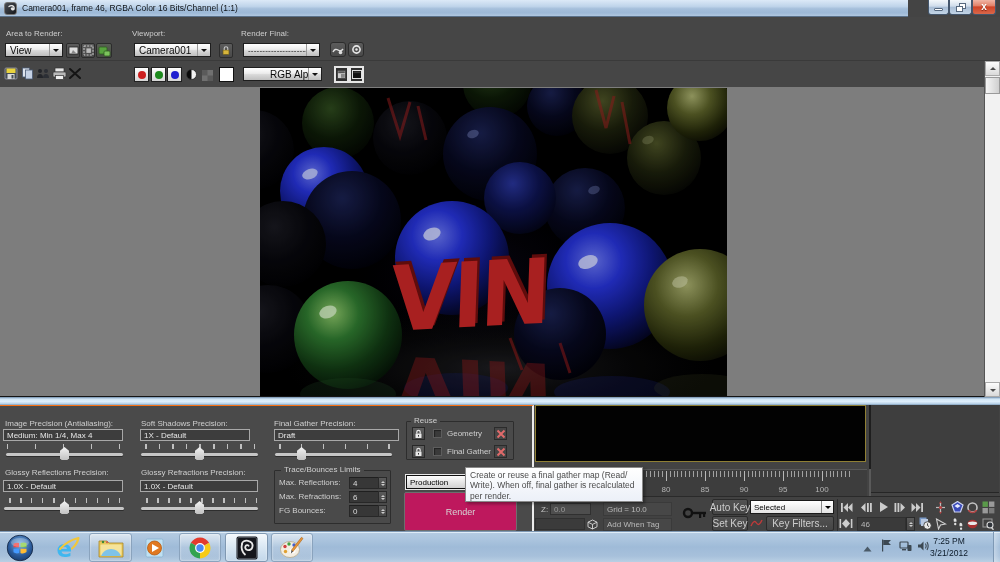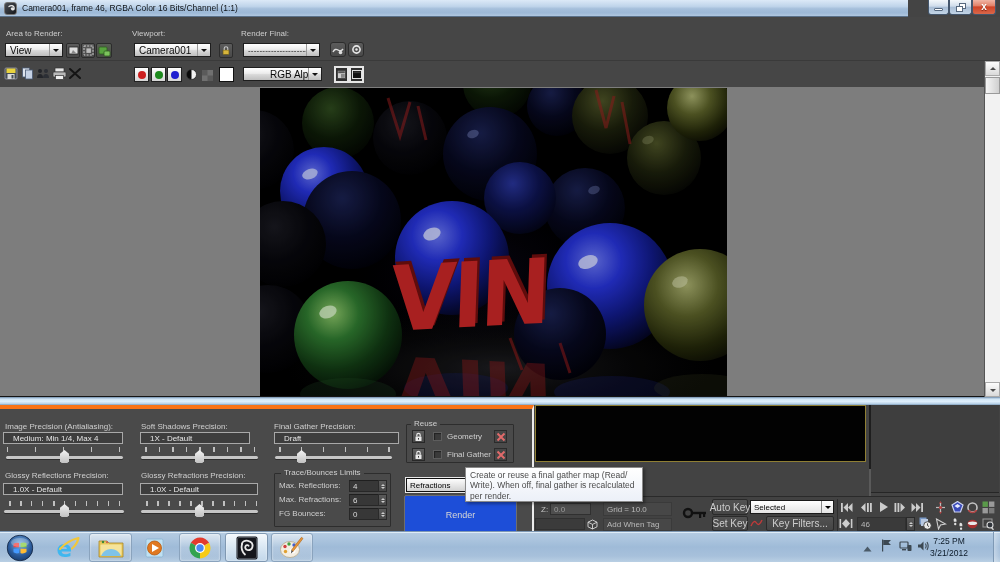--- a/index.html
+++ b/index.html
@@ -82,24 +82,24 @@
   .sbutton { position:absolute; background:linear-gradient(#525252,#454545); border:1px solid #2a2a2a; border-radius:2px;
     font-size:10px; color:#cdcdcd; display:flex; align-items:center; justify-content:center; white-space:nowrap; }
   #sel-dd { position:absolute; background:linear-gradient(#ffffff,#e4e4e4); border:1px solid #1a1a1a; display:flex; align-items:center; }
   #sel-dd .ddtext { font-size:8px; color:#000; padding-left:3px; flex:1; }
   #sel-dd .ddarrow { width:12px; align-self:stretch; display:flex; align-items:center; justify-content:center; border-left:1px solid #888; }
   #sel-dd .ddarrow:before { content:""; border:3.5px solid transparent; border-top-color:#000; margin-top:3px; }
   .navbtn { position:absolute; display:flex; align-items:center; justify-content:center; }
 
   
   #panel { left:0; top:405px; width:534px; height:126px; background:#4a4a4a;
-    border-right:2px solid #ececec; border-top:4px solid #f97316; }
+    border-right:2px solid #ececec; border-top:1px solid #f97316; }
   .plabel { position:absolute; font-size:8px; color:#cfcfcf; white-space:nowrap; }
   .pfield { position:absolute; height:12px; background:#3d3d3d; border:1px solid #a8a8a8;
-    font-size:8px; color:#e6e6e6; display:flex; align-items:center; padding-left:9px; white-space:nowrap; }
+    font-size:8px; color:#e6e6e6; display:flex; align-items:center; padding-left:3px; white-space:nowrap; }
   .ticks { position:absolute; height:5px; }
   .track { position:absolute; height:3px; background:#c6c6c6; border-radius:2px; box-shadow:0 1px 0 #2e2e2e; }
   .handle { position:absolute; width:9px; height:13px; background:linear-gradient(#f2f2f2,#c2c2c2);
     clip-path:polygon(50% 0, 100% 28%, 100% 86%, 82% 100%, 18% 100%, 0 86%, 0 28%); }
   .groupbox { position:absolute; border:1px solid #2d2d2d; border-radius:1px; }
   .grouptitle { position:absolute; font-size:8px; color:#cfcfcf; background:#4a4a4a; padding:0 3px; white-space:nowrap; }
   .spinfield { position:absolute; width:30px; height:12px; background:#373737; border:1px solid #272727; border-top-color:#1f1f1f;
     font-size:8px; color:#dcdcdc; display:flex; align-items:center; padding-left:3px; }
   .spinner { position:absolute; width:9px; height:12px; background:linear-gradient(#5a5a5a,#474747); border:1px solid #2a2a2a;
     display:flex; flex-direction:column; align-items:center; justify-content:center; gap:1px; }
@@ -108,21 +108,21 @@
   .spinner i.dn { border-top-color:#ccc; margin-bottom:-2px; }
   .lockbtn { position:absolute; width:13px; height:13px; background:linear-gradient(#5e5e5e,#484848); border:1px solid #282828;
     display:flex; align-items:center; justify-content:center; }
   .checkbox { position:absolute; width:9px; height:9px; background:#3a3a3a; border:1px solid #5d5d5d; box-shadow:inset 1px 1px 1px #222; }
   .xbtn { position:absolute; width:13px; height:13px; background:#464646; border:1px solid #2b2b2b;
     display:flex; align-items:center; justify-content:center; }
   #production { position:absolute; left:406px; top:69px; width:64px; height:14px;
     background:linear-gradient(#fdfdfd,#d2d2d2); border:1px solid #111; outline:1px solid #e8e8e8; outline-offset:0px;
     font-size:8px; color:#000; display:flex; align-items:center; padding-left:3px; }
   #renderbtn { position:absolute; left:404px; top:86px; width:113px; height:39px;
-    background:#1d4ed8; border:1px solid #6e6e6e; border-radius:2px;
+    background:#be185d; border:1px solid #6e6e6e; border-radius:2px;
     font-size:9px; color:#d6d6d6; display:flex; align-items:center; justify-content:center; }
 
   
   #tooltip { left:465px; top:467px; width:178px; height:35px; background:linear-gradient(#ffffff,#ecf0f8);
     border:1px solid #8a8a8a; box-shadow:2px 2px 3px rgba(0,0,0,.35); padding:2px 4px; z-index:30; }
   #tooltip div { font-size:8.5px; color:#4a4a4a; line-height:10.3px; white-space:nowrap; }
 
   
   #taskbar { left:0; top:531px; width:1000px; height:31px;
     background:linear-gradient(#b5cbe2 0%, #adc6df 20%, #9fbbd8 50%, #a7c0db 80%, #b9cfe4 100%);
@@ -416,20 +416,29 @@
   <div id="sb-thumb"></div>
   <div class="sbtn" id="sb-down"></div>
 </div>
 <div class="abs" id="sb-corner"></div>
 
 <div class="abs" id="bluestrip"></div>
 
 <div class="abs" id="mainwin">
   <div id="viewport-black"></div>
   <div id="right-panel"></div>
+  <div id="ruler">
+    <div class="minor"></div>
+    <div class="major"></div>
+    <span class="rulernum" style="left:133px;">80</span>
+    <span class="rulernum" style="left:172px;">85</span>
+    <span class="rulernum" style="left:211px;">90</span>
+    <span class="rulernum" style="left:250px;">95</span>
+    <span class="rulernum" style="left:289px;">100</span>
+  </div>
   <div id="ruler-divider"></div>
 
   <div id="statusbar">
     <div class="slabel" style="left:8px;top:8px;">Z:</div>
     <div class="sfield" style="left:17px;top:6px;width:41px;height:12px;color:#9a9a9a;">0.0</div>
     <div class="sfield" style="left:2px;top:21px;width:50px;height:12px;background:#3b3b3b;"></div>
     <div class="navbtn" style="left:53px;top:21px;width:13px;height:13px;">
       <svg width="11" height="11" viewBox="0 0 11 11">
           <path d="M5.5 1 L10 3.2 L10 7.8 L5.5 10 L1 7.8 L1 3.2 Z M1 3.2 L5.5 5.4 L10 3.2 M5.5 5.4 L5.5 10" fill="none" stroke="#d8d8d8" stroke-width="0.9"></path>
         </svg>
@@ -649,21 +658,21 @@
       </svg>
   </div>
   <div class="checkbox" style="left:433px;top:41px;"></div>
   <div class="plabel" style="left:447px;top:41px;">Final Gather</div>
   <div class="xbtn" style="left:494px;top:39px;">
     <svg width="10" height="10" viewBox="0 0 10 10">
         <path d="M1.5 1.5 L8.5 8.5 M8.5 1.5 L1.5 8.5" stroke="#e06a6a" stroke-width="2"></path>
       </svg>
   </div>
 
-  <div id="production">Refractions</div>
+  <div id="production">Production</div>
   <div id="renderbtn">Render</div>
 </div>
 
 <div class="abs" id="tooltip">
   <div>Create or reuse a final gather map (Read/</div>
   <div>Write). When off, final gather is recalculated</div>
   <div>per render.</div>
 </div>
 
 <div class="abs" id="taskbar">

